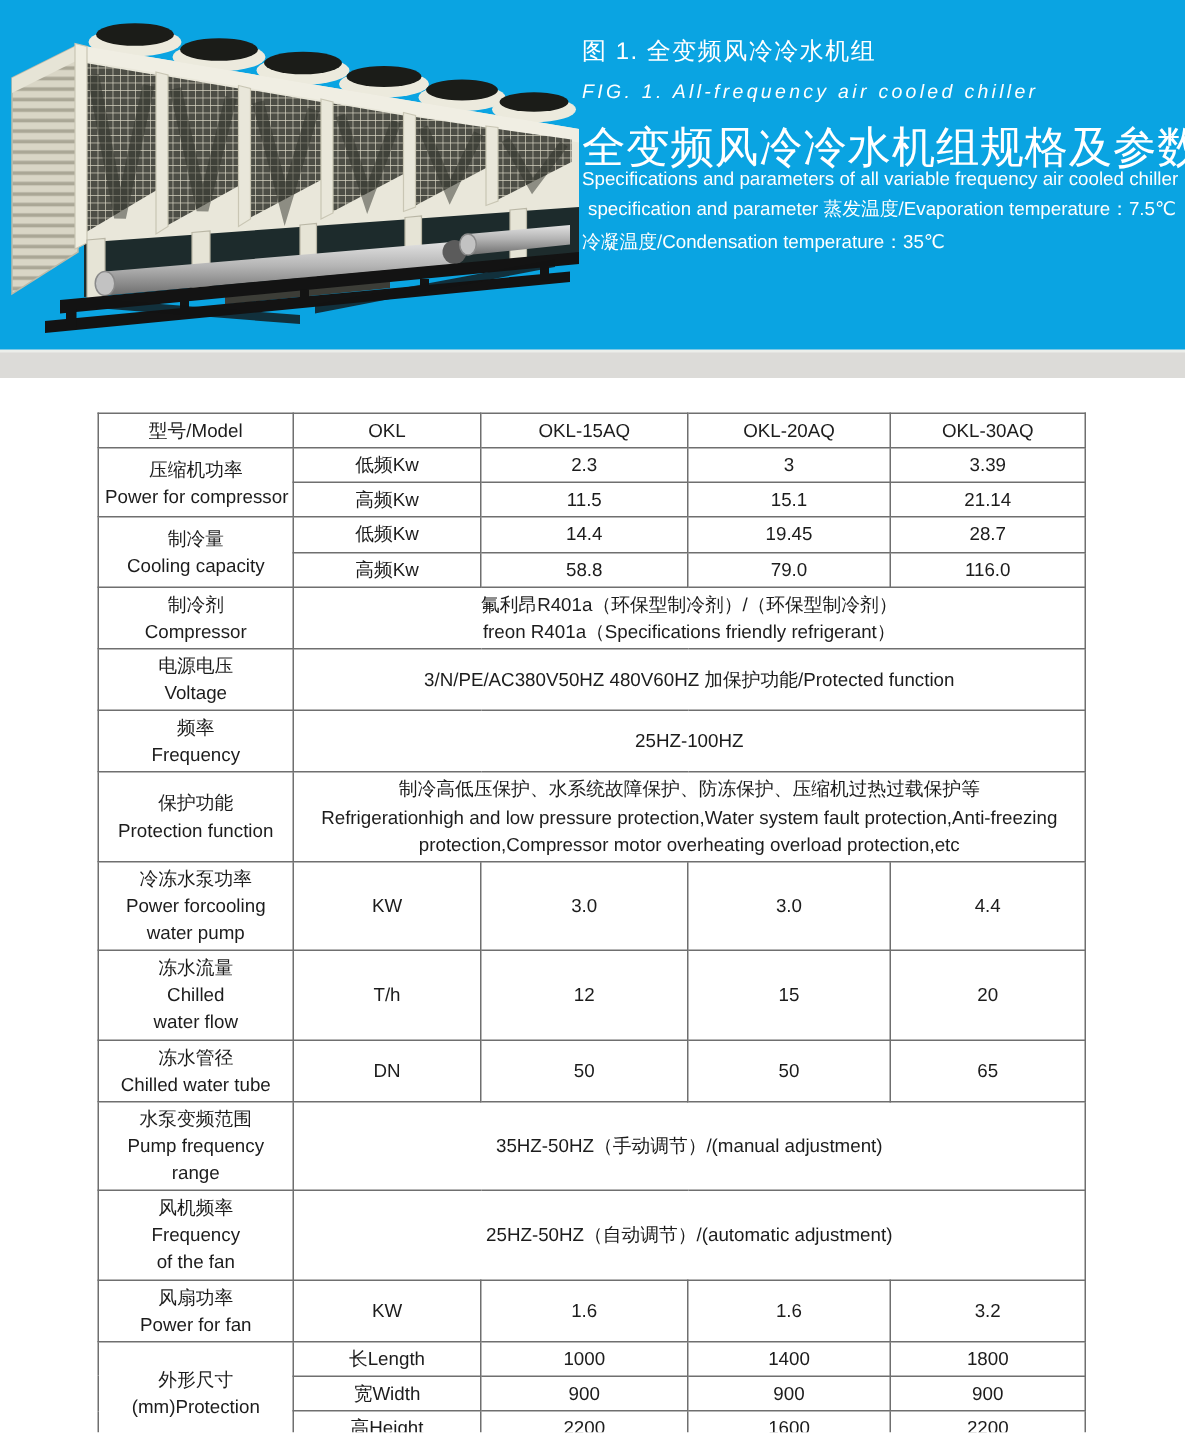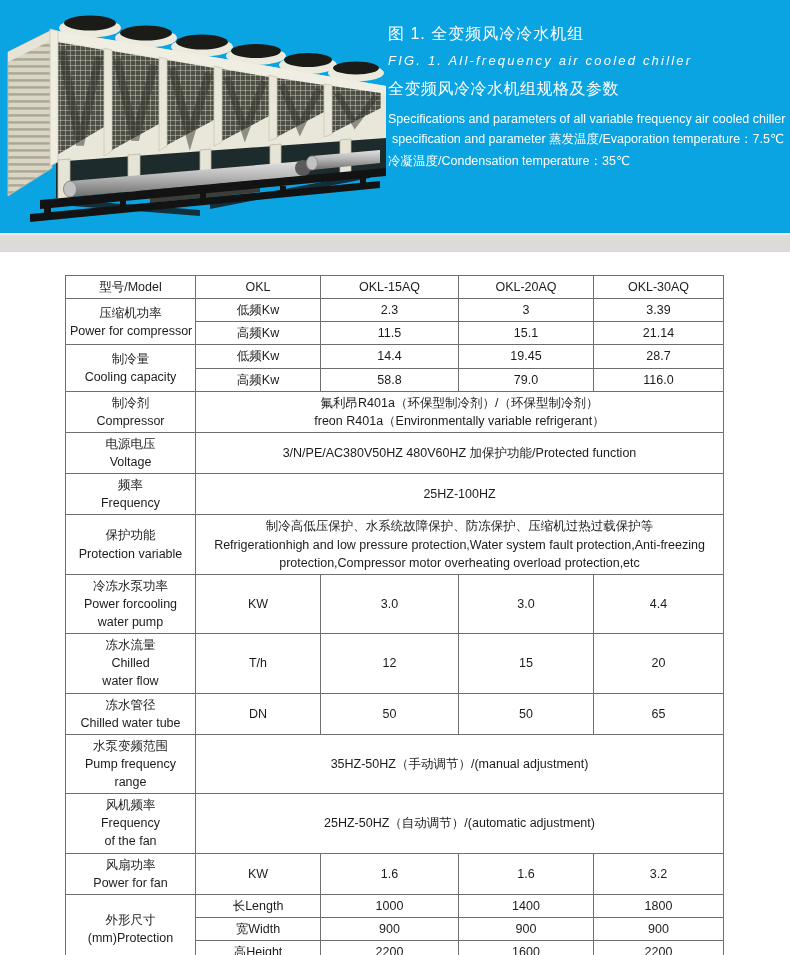--- a/index.html
+++ b/index.html
@@ -9,21 +9,21 @@
     width:790px;
   }
   .page { position:relative; width:790px; height:955px; background:#ffffff; overflow:hidden; }
 
   
   .hero { position:relative; width:790px; height:233px; background:#0aa4e2; overflow:hidden; }
   .hero svg.photo { position:absolute; left:0; top:0; }
   .hero-text { position:absolute; left:388px; top:0; width:400px; color:#ffffff; }
   .fig-zh   { position:absolute; left:0; top:24px;  width:400px; font-size:16px; letter-spacing:1px; white-space:nowrap; }
   .fig-en   { position:absolute; left:0; top:53px;  width:400px; font-size:13px; letter-spacing:2.2px; white-space:nowrap;font-style:italic; }
-  .title-zh { position:absolute; left:0; top:79px;  width:400px; font-size:16px; letter-spacing:0.5px; white-space:nowrap; }
+  .title-zh { position:absolute; left:0; top:79px;  width:400px; font-size:29px; letter-spacing:0.5px; white-space:nowrap; }
   .desc1 { position:absolute; left:0; top:112px; width:410px; font-size:12.5px; white-space:nowrap; }
   .desc2 { position:absolute; left:4px; top:131px; width:410px; font-size:12.5px; white-space:nowrap; }
   .desc3 { position:absolute; left:0; top:153px; width:410px; font-size:12.5px; white-space:nowrap; }
 
   
   .band { width:790px; height:19px; background:#dcdbd8; border-top:2px solid #eceeea; }
 
   
   .table-wrap { margin:23px 0 0 65px; width:658px; }
   table.spec { border-collapse:collapse; width:658px; table-layout:fixed; color:#1c1c1c; }
@@ -260,21 +260,21 @@
               <div>116.0</div>
             </td>
           </tr>
           <tr>
             <td class="label">
               <div>制冷剂</div>
               <div>Compressor</div>
             </td>
             <td colspan="4" class="wide value">
               <div>氟利昂R401a（环保型制冷剂）/（环保型制冷剂）</div>
-              <div>freon R401a（Environmentally variable refrigerant）</div>
+              <div>freon R401a（Specifications friendly refrigerant）</div>
             </td>
           </tr>
           <tr>
             <td class="label">
               <div>电源电压</div>
               <div>Voltage</div>
             </td>
             <td colspan="4" class="wide value">
               <div>3/N/PE/AC380V50HZ 480V60HZ 加保护功能/Protected function</div>
             </td>
@@ -284,21 +284,21 @@
               <div>频率</div>
               <div>Frequency</div>
             </td>
             <td colspan="4" class="wide value">
               <div>25HZ-100HZ</div>
             </td>
           </tr>
           <tr>
             <td class="label">
               <div>保护功能</div>
-              <div>Protection variable</div>
+              <div>Protection function</div>
             </td>
             <td colspan="4" class="wide value">
               <div>制冷高低压保护、水系统故障保护、防冻保护、压缩机过热过载保护等</div>
               <div>Refrigerationhigh and low pressure protection,Water system fault protection,Anti-freezing</div>
               <div>protection,Compressor motor overheating overload protection,etc</div>
             </td>
           </tr>
           <tr>
             <td class="label">
               <div>冷冻水泵功率</div>

